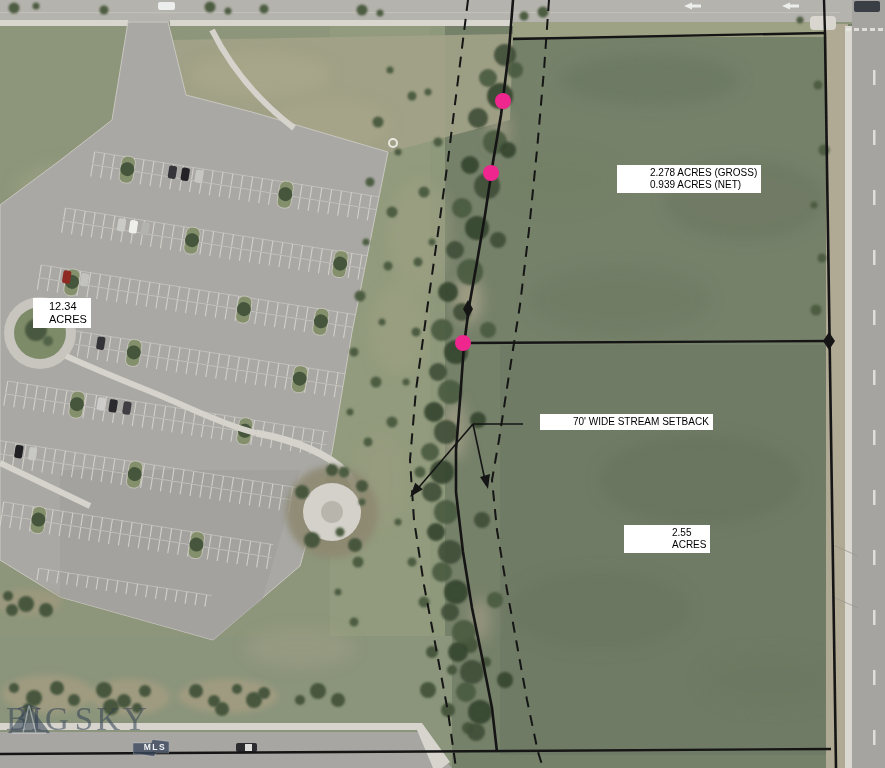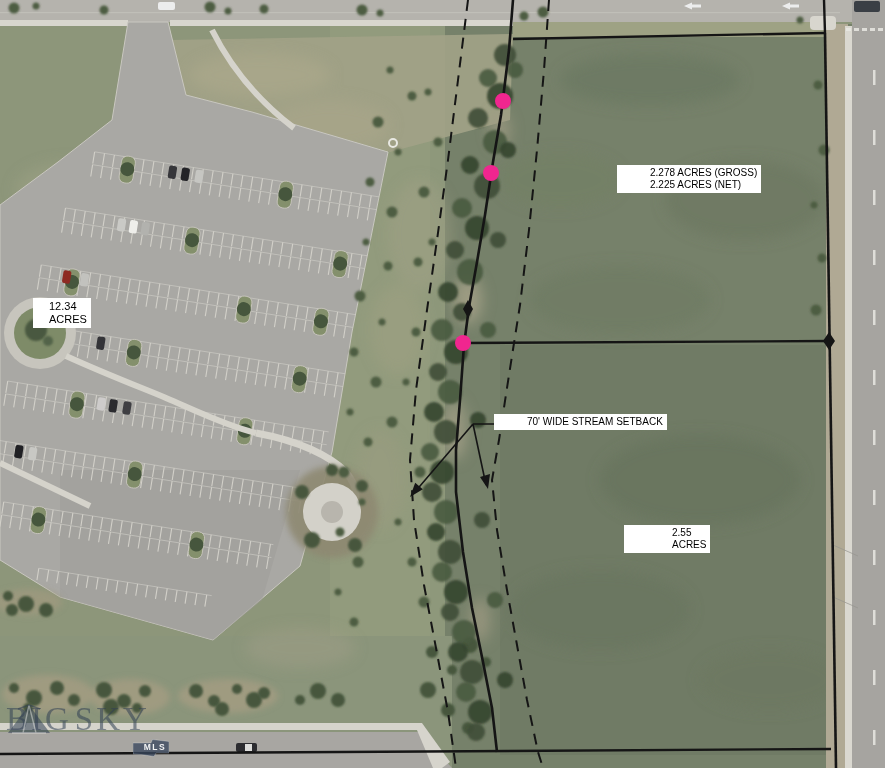--- a/index.html
+++ b/index.html
@@ -859,24 +859,24 @@
   </g>
 </svg>
 
 <div class="map-label lbl-11" style="left:33px;top:298px;">
   <div>12.34</div>
   <div>ACRES</div>
 </div>
 
 <div class="map-label lbl-10" style="left:617px;top:165px;">
   <div>2.278 ACRES (GROSS)</div>
-  <div>2.225 ACRES (NET)</div>
+  <div>0.939 ACRES (NET)</div>
 </div>
 
-<div class="map-label lbl-10" style="left:494px;top:414px;">70' WIDE STREAM SETBACK</div>
+<div class="map-label lbl-10" style="left:540px;top:414px;">70' WIDE STREAM SETBACK</div>
 
 <div class="map-label lbl-9" style="left:624px;top:525px;padding-left:48px;">
   <div>2.55</div>
   <div>ACRES</div>
 </div>
 
 <div id="watermark">
   <span>BIG</span>
   <svg class="wm-icon" width="46" height="32" viewBox="0 0 46 32">
     <polygon points="23,2 44,30 2,30" fill="rgba(50,63,84,0.55)"></polygon>

